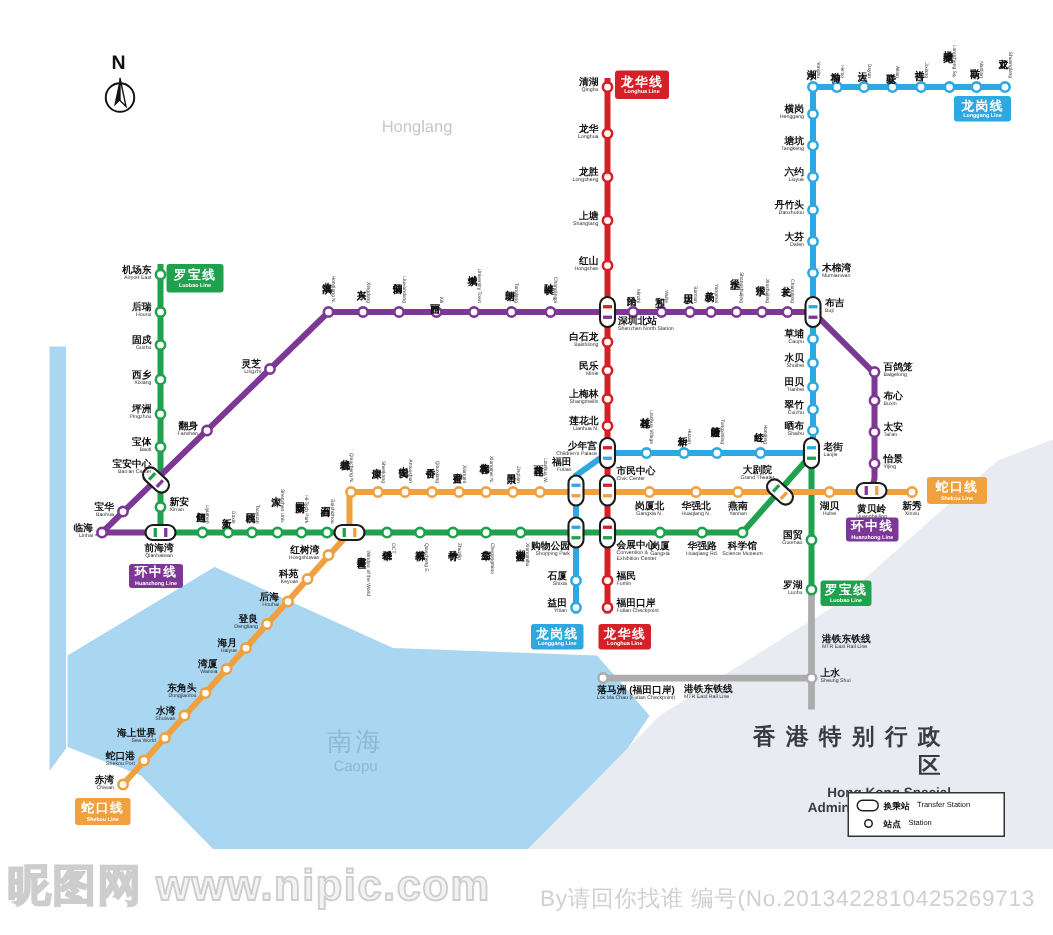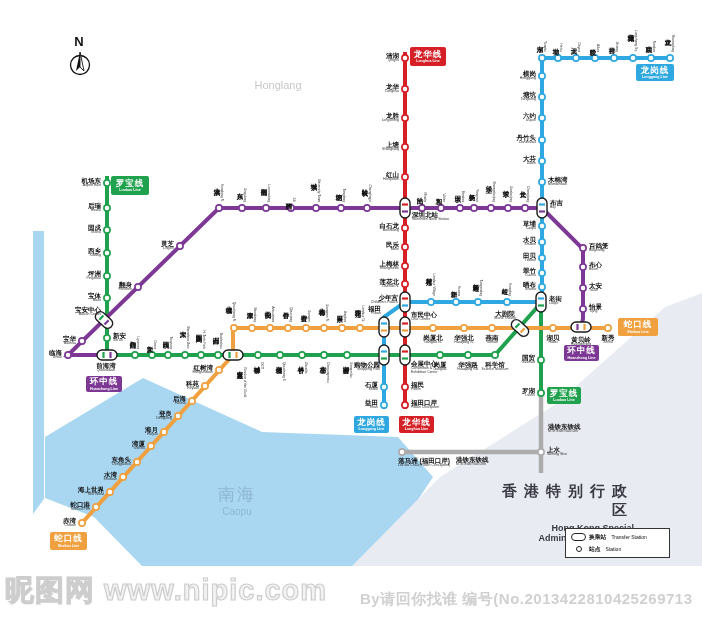--- a/index.html
+++ b/index.html
@@ -45,21 +45,21 @@
   .legend{position:absolute;z-index:5;background:#fff;border:1px solid #333;width:93px;height:24px;
           padding:2px 5px;box-sizing:content-box}
   .legend-row{display:flex;align-items:center;height:12px;gap:3px}
   .legend-oval{width:13px;height:6px;border:1px solid #222;border-radius:4px;background:#fff;flex:0 0 auto}
   .legend-dot{width:4px;height:4px;border:1px solid #222;border-radius:50%;background:#fff;flex:0 0 auto;margin:0 4px 0 5px}
   .legend .cn{font-size:5.8px;font-weight:bold;color:#111}
   .legend .en{font-size:5px;color:#111;margin-left:2px}
 
   .wm-left{position:absolute;z-index:6;left:5px;top:571px;font-size:29px;font-weight:bold;
            color:#f2f2f2;-webkit-text-stroke:1.2px #cdcdcd;letter-spacing:1px}
-  .wm-right{position:absolute;z-index:6;left:360px;top:590px;font-size:15px;font-weight:bold;
+  .wm-right{position:absolute;z-index:6;left:360px;top:590px;font-size:15px;font-weight:normal;
             color:#d0d0d0;letter-spacing:0.5px}
 
   .compass-n{position:absolute;z-index:4;font-size:13px;font-weight:bold;color:#111;transform:translateX(-50%)}
   .compass-svg{position:absolute;z-index:4}
 </style>
 </head>
 <body>
 
 <div class="stage">
   <svg id="map-svg" width="702" height="623" viewBox="0 0 702 623">

